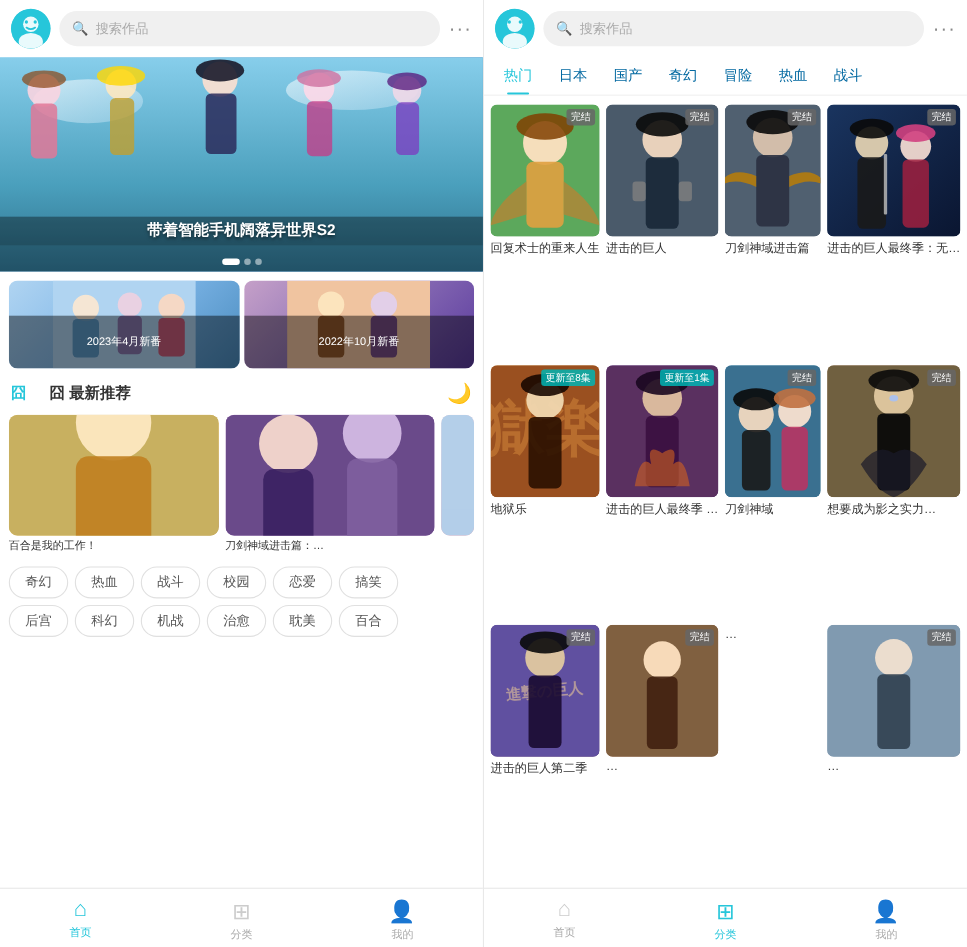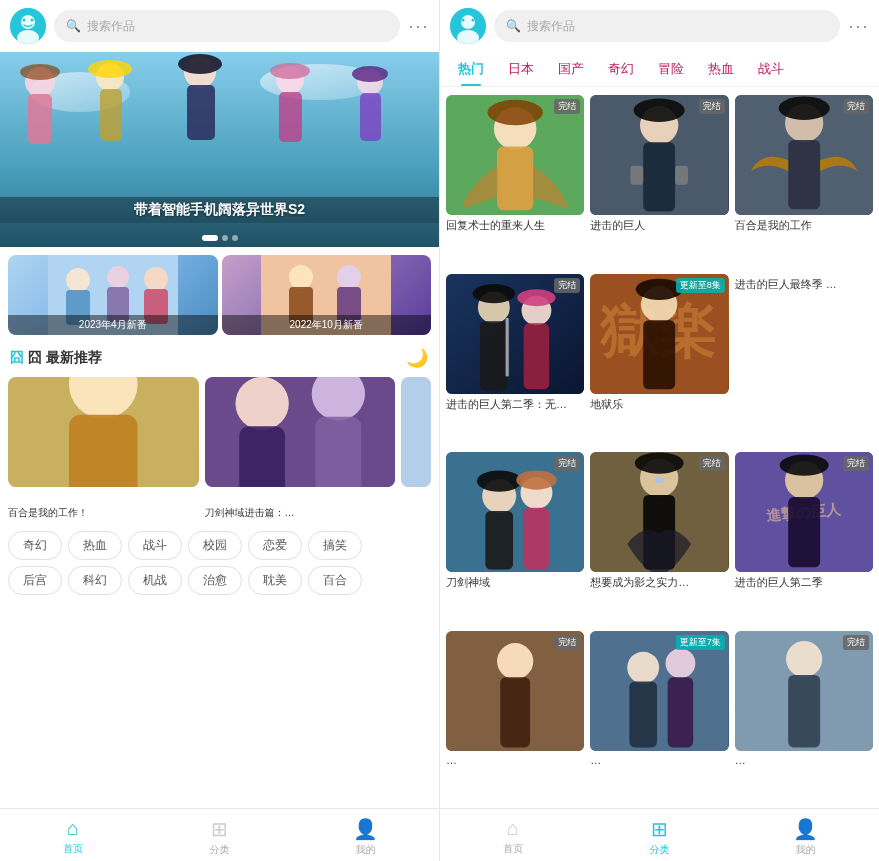--- a/index.html
+++ b/index.html
@@ -157,21 +157,21 @@
     .season-card:nth-child(3) .season-card-bg { background: linear-gradient(135deg, #f0c4a0, #d4875a, #b05530); }
     .season-label {
       position: absolute;
       bottom: 0;
       left: 0;
       right: 0;
       background: rgba(0,0,0,0.45);
       color: #fff;
       font-size: 10px;
       text-align: center;
-      padding: 3px 0;
+      padding: 17px 0;
     }
 
     
     .section-header {
       display: flex;
       align-items: center;
       justify-content: space-between;
       padding: 4px 10px;
       flex-shrink: 0;
     }
@@ -208,21 +208,21 @@
       width: 100%;
       height: 100%;
     }
     .rec-card:nth-child(1) .rec-img-bg { background: linear-gradient(135deg, #f9e4b7, #e8c56a, #b8964a); }
     .rec-card:nth-child(2) .rec-img-bg { background: linear-gradient(135deg, #c8a0d4, #8b5fa8, #6b3a8a); }
     .rec-card:nth-child(3) .rec-img-bg { background: linear-gradient(135deg, #f4c0c8, #e07090, #c04060); }
     .rec-card:nth-child(4) .rec-img-bg { background: linear-gradient(135deg, #a0c8f0, #6a9fd4, #3a6aab); }
     .rec-title {
       font-size: 10px;
       color: #333;
-      margin-top: 19px;
+      margin-top: 3px;
       line-height: 1.3;
       overflow: hidden;
       display: -webkit-box;
       -webkit-line-clamp: 2;
       -webkit-box-orient: vertical;
     }
 
     
     .tags-section {
       padding: 4px 8px;
@@ -295,45 +295,45 @@
       display: flex;
       align-items: center;
       padding: 0 8px;
       border-bottom: 1px solid #f0f0f0;
       flex-shrink: 0;
       gap: 4px;
     }
     .cat-tab {
       padding: 8px 10px;
       font-size: 13px;
-      color: #be185d;
+      color: #0369a1;
       cursor: pointer;
       position: relative;
       white-space: nowrap;
     }
     .cat-tab.active {
       color: #26c6da;
-      font-weight: bold;
+      font-weight: normal;
     }
     .cat-tab.active::after {
       content: '';
       position: absolute;
       bottom: 0;
       left: 50%;
       transform: translateX(-50%);
       width: 20px;
       height: 2px;
       background: #26c6da;
       border-radius: 1px;
     }
 
     
     .anime-grid {
       display: grid;
-      grid-template-columns: repeat(3, 1fr);
+      grid-template-columns: repeat(4, 1fr);
       gap: 6px;
       padding: 8px 6px;
       overflow-y: auto;
       flex: 1;
     }
     .anime-card {
       display: flex;
       flex-direction: column;
     }
     .anime-thumb {
@@ -493,21 +493,21 @@
           <rect x="76" y="32" width="24" height="38" rx="4" fill="#5a3080" opacity="0.8"></rect>
         </svg>
       </div>
       <div class="season-label">2022年10月新番</div>
     </div>
   </div>
 
   <div class="section-header">
     <div class="section-title">
       <span style="color:#26c6da;">囧</span>
-      <span style="margin-left:0;">囧 最新推荐</span>
+      <span style="margin-left:17px;">囧 最新推荐</span>
     </div>
     <span class="section-action">🌙</span>
   </div>
 
   <div class="rec-row">
     <div class="rec-card">
       <div class="rec-img">
         <div class="rec-img-bg">
           <svg width="100%" height="110" viewBox="0 0 100 110" xmlns="http://www.w3.org/2000/svg" preserveAspectRatio="xMidYMid slice">
             <rect width="100" height="110" fill="#c8b060"></rect>
@@ -656,21 +656,21 @@
             <circle cx="65" cy="30" r="18" fill="#e0c8b0" opacity="0.9"></circle>
             <rect x="50" y="46" width="30" height="65" rx="5" fill="#2a3040" opacity="0.9"></rect>
             <ellipse cx="65" cy="16" rx="24" ry="11" fill="#0a0a0a" opacity="0.9"></ellipse>
 
             <path d="M50 65 Q25 55 15 75 Q30 65 50 75 Z" fill="#c08000" opacity="0.8"></path>
             <path d="M80 65 Q105 55 115 75 Q100 65 80 75 Z" fill="#c08000" opacity="0.8"></path>
           </svg>
         </div>
         <div class="status-badge completed">完结</div>
       </div>
-      <div class="anime-name">百合是我的工作</div>
+      <div class="anime-name">刀剑神域进击篇</div>
     </div>
 
     <div class="anime-card">
       <div class="anime-thumb">
         <div class="anime-thumb-bg thumb-4">
           <svg width="100%" height="120" viewBox="0 0 130 120" xmlns="http://www.w3.org/2000/svg" preserveAspectRatio="xMidYMid slice">
             <defs>
               <linearGradient id="saoBg" x1="0%" y1="0%" x2="100%" y2="100%">
                 <stop offset="0%" style="stop-color:#1a3560"></stop>
                 <stop offset="100%" style="stop-color:#0a1530"></stop>
@@ -684,41 +684,54 @@
 
             <rect x="56" y="45" width="3" height="55" rx="1" fill="#c0c0c0" opacity="0.8"></rect>
 
             <circle cx="85" cy="38" r="14" fill="#f0d8d0" opacity="0.95"></circle>
             <rect x="73" y="50" width="24" height="62" rx="5" fill="#a02040" opacity="0.85"></rect>
             <ellipse cx="85" cy="26" rx="18" ry="8" fill="#d04080" opacity="0.9"></ellipse>
           </svg>
         </div>
         <div class="status-badge completed">完结</div>
       </div>
-      <div class="anime-name">进击的巨人第二季：无…</div>
+      <div class="anime-name">进击的巨人最终季：无…</div>
     </div>
 
     <div class="anime-card">
       <div class="anime-thumb">
         <div class="anime-thumb-bg thumb-5">
           <svg width="100%" height="120" viewBox="0 0 130 120" xmlns="http://www.w3.org/2000/svg" preserveAspectRatio="xMidYMid slice">
             <rect width="130" height="120" fill="#9a5020"></rect>
 
             <text x="65" y="75" text-anchor="middle" font-size="55" fill="rgba(255,180,80,0.3)" font-weight="bold">獄楽</text>
             <circle cx="65" cy="32" r="17" fill="#f0d8b0" opacity="0.95"></circle>
             <rect x="50" y="47" width="30" height="65" rx="5" fill="#2a1000" opacity="0.9"></rect>
             <ellipse cx="65" cy="18" rx="22" ry="10" fill="#1a0800" opacity="0.9"></ellipse>
           </svg>
         </div>
         <div class="status-badge updating">更新至8集</div>
       </div>
       <div class="anime-name">地狱乐</div>
     </div>
 
     <div class="anime-card">
+      <div class="anime-thumb">
+        <div class="anime-thumb-bg thumb-6">
+          <svg width="100%" height="120" viewBox="0 0 130 120" xmlns="http://www.w3.org/2000/svg" preserveAspectRatio="xMidYMid slice">
+            <rect width="130" height="120" fill="#5a3060"></rect>
+            <circle cx="65" cy="30" r="18" fill="#e0c0a0" opacity="0.95"></circle>
+            <rect x="50" y="46" width="30" height="65" rx="5" fill="#3a1040" opacity="0.9"></rect>
+            <ellipse cx="65" cy="16" rx="24" ry="11" fill="#1a0820" opacity="0.9"></ellipse>
+
+            <path d="M40 110 Q45 80 55 90 Q50 70 65 80 Q80 70 75 90 Q85 80 90 110 Z" fill="#d06020" opacity="0.6"></path>
+          </svg>
+        </div>
+        <div class="status-badge updating">更新至1集</div>
+      </div>
       <div class="anime-name">进击的巨人最终季 …</div>
     </div>
 
     <div class="anime-card">
       <div class="anime-thumb">
         <div class="anime-thumb-bg thumb-7">
           <svg width="100%" height="120" viewBox="0 0 130 120" xmlns="http://www.w3.org/2000/svg" preserveAspectRatio="xMidYMid slice">
             <rect width="130" height="120" fill="#3a7090"></rect>
             <circle cx="50" cy="45" r="16" fill="#f0d8c0" opacity="0.95"></circle>
             <rect x="37" y="59" width="26" height="55" rx="5" fill="#1a1a1a" opacity="0.9"></rect>
@@ -778,32 +791,20 @@
             <circle cx="65" cy="32" r="17" fill="#fde0c0" opacity="0.95"></circle>
             <rect x="51" y="47" width="28" height="66" rx="5" fill="#402010" opacity="0.9"></rect>
           </svg>
         </div>
         <div class="status-badge completed">完结</div>
       </div>
       <div class="anime-name">…</div>
     </div>
 
     <div class="anime-card">
-      <div class="anime-thumb">
-        <div class="anime-thumb-bg thumb-11">
-          <svg width="100%" height="120" viewBox="0 0 130 120" xmlns="http://www.w3.org/2000/svg" preserveAspectRatio="xMidYMid slice">
-            <rect width="130" height="120" fill="#507090"></rect>
-            <circle cx="50" cy="38" r="15" fill="#f0e0d0" opacity="0.95"></circle>
-            <rect x="37" y="51" width="26" height="62" rx="5" fill="#203040" opacity="0.9"></rect>
-            <circle cx="85" cy="34" r="14" fill="#e8d0e0" opacity="0.95"></circle>
-            <rect x="73" y="47" width="24" height="66" rx="5" fill="#3a1a4a" opacity="0.9"></rect>
-          </svg>
-        </div>
-        <div class="status-badge updating">更新至7集</div>
-      </div>
       <div class="anime-name">…</div>
     </div>
 
     <div class="anime-card">
       <div class="anime-thumb">
         <div class="anime-thumb-bg thumb-partial">
           <svg width="100%" height="120" viewBox="0 0 130 120" xmlns="http://www.w3.org/2000/svg" preserveAspectRatio="xMidYMid slice">
             <rect width="130" height="120" fill="#809ab0"></rect>
             <circle cx="65" cy="30" r="17" fill="#f0e0d0" opacity="0.95"></circle>
             <rect x="50" y="45" width="30" height="68" rx="5" fill="#304050" opacity="0.9"></rect>

